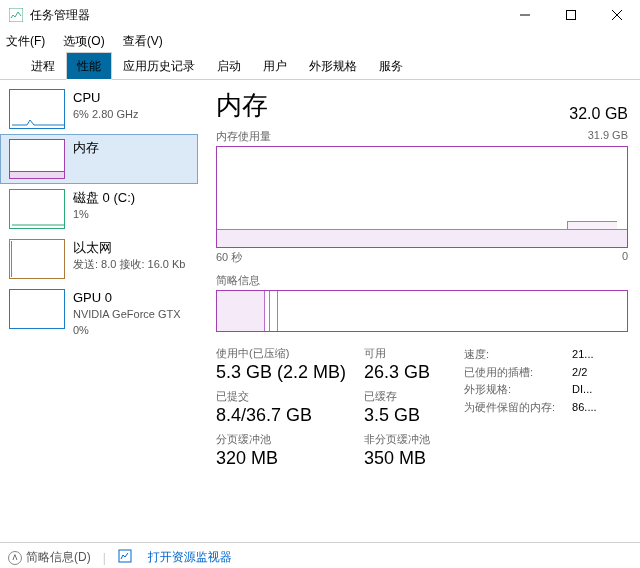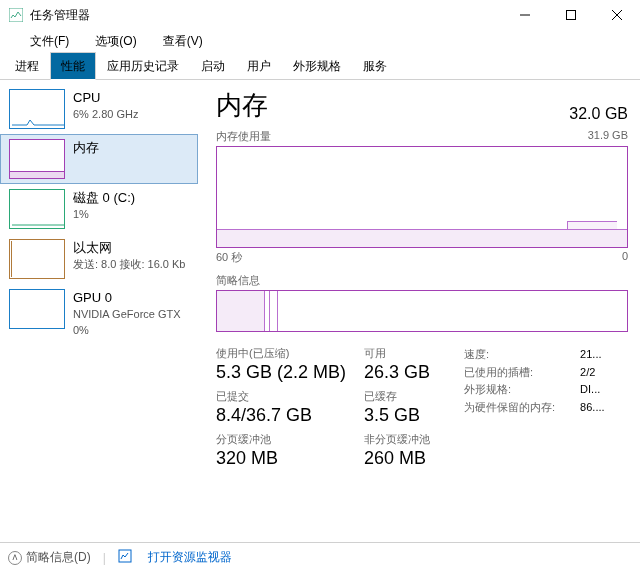--- a/index.html
+++ b/index.html
@@ -2,23 +2,23 @@
 <html><head>
 <meta charset="utf-8">
 <style>
 * { box-sizing: border-box; margin: 0; padding: 0; }
 body { font-family: "Microsoft YaHei", "Segoe UI", sans-serif; font-size: 12px; color: #000; background: #fff; width: 640px; height: 568px; overflow: hidden; }
 .titlebar { height: 30px; display: flex; align-items: center; padding-left: 8px; }
 .titlebar-icon { width: 16px; height: 16px; margin-right: 6px; display: inline-flex; align-items: center; justify-content: center; }
 .titlebar-title { flex: 1; font-size: 12px; }
 .titlebar-controls { display: flex; }
 .titlebar-btn { width: 46px; height: 30px; display: flex; align-items: center; justify-content: center; }
-.menubar { height: 22px; display: flex; align-items: center; padding-left: 24px; gap: 14px; font-size: 12px; }
+.menubar { height: 22px; display: flex; align-items: center; padding-left: 0; gap: 6px; font-size: 12px; }
 .menu-item { padding: 2px 6px; }
-.tabs { display: flex; border-bottom: 1px solid #d0d0d0; padding-left: 4px; font-size: 12px; }
+.tabs { display: flex; border-bottom: 1px solid #d0d0d0; padding-left: 20px; font-size: 12px; }
 .tab { padding: 5px 10px 4px; border: 1px solid transparent; border-bottom: none; margin-bottom: -1px; }
 .tab.active { border-color: #d0d0d0; background: #0369a1; border-bottom: 1px solid #fff; }
 .content { display: flex; height: 462px; }
 .sidebar { width: 198px; overflow: hidden; padding-top: 4px; }
 .side-item { display: flex; padding: 4px 8px; gap: 8px; align-items: flex-start; border: 1px solid transparent; }
 .side-item.selected { background: #dceaf7; border: 1px solid #7aa7d0; }
 .side-graph { width: 56px; height: 40px; border: 1px solid; background: #fff; position: relative; flex-shrink: 0; }
 .side-graph.cpu { border-color: #1a7ec7; }
 .side-graph.mem { border-color: #a23fb3; }
 .side-graph.disk { border-color: #2aa876; }
@@ -40,21 +40,21 @@
 .combo-graph { height: 42px; border: 1px solid #a23fb3; margin-top: 2px; position: relative; background: #fff; }
 .combo-fill { position: absolute; left: 0; top: 0; bottom: 0; width: 48px; background: rgba(185,122,210,0.15); border-right: 1px solid #b96fd0; }
 .combo-line1 { position: absolute; left: 52px; top: 0; bottom: 0; width: 1px; background: #b96fd0; }
 .combo-line2 { position: absolute; left: 60px; top: 0; bottom: 0; width: 1px; background: #b96fd0; }
 .stats { display: flex; margin-top: 14px; gap: 34px; }
 .stats-left { display: grid; grid-template-columns: auto auto; column-gap: 18px; row-gap: 6px; }
 .stat-block { min-width: 0; }
 .stat-label { font-size: 11px; color: #666; }
 .stat-value { font-size: 18px; margin-top: 1px; white-space: nowrap; }
 .stats-right { font-size: 11px; }
-.stats-right-row { display: flex; gap: 16px; line-height: 1.6; }
+.stats-right-row { display: flex; gap: 8px; line-height: 1.6; }
 .stats-right-label { color: #666; width: 100px; }
 .footer { height: 30px; border-top: 1px solid #d0d0d0; display: flex; align-items: center; padding: 0 8px; gap: 12px; font-size: 12px; }
 .footer-link { color: #555; display: flex; align-items: center; gap: 4px; }
 .footer-link.blue { color: #0066cc; gap: 16px; }
 .circle-icon { width: 14px; height: 14px; border: 1px solid #888; border-radius: 50%; display: inline-flex; align-items: center; justify-content: center; font-size: 10px; }
 .mini-line { position: absolute; bottom: 2px; left: 2px; right: 2px; height: 10px; }
 </style>
 </head>
 <body>
 
@@ -194,21 +194,21 @@
         <div class="stat-block">
           <div class="stat-label">已缓存</div>
           <div class="stat-value">3.5 GB</div>
         </div>
         <div class="stat-block">
           <div class="stat-label">分页缓冲池</div>
           <div class="stat-value">320 MB</div>
         </div>
         <div class="stat-block">
           <div class="stat-label">非分页缓冲池</div>
-          <div class="stat-value">260 MB</div>
+          <div class="stat-value">350 MB</div>
         </div>
       </div>
       <div class="stats-right">
         <div class="stats-right-row">
             <span class="stats-right-label">速度:</span>
             <span>21...</span>
           </div>
         <div class="stats-right-row">
             <span class="stats-right-label">已使用的插槽:</span>
             <span>2/2</span>

